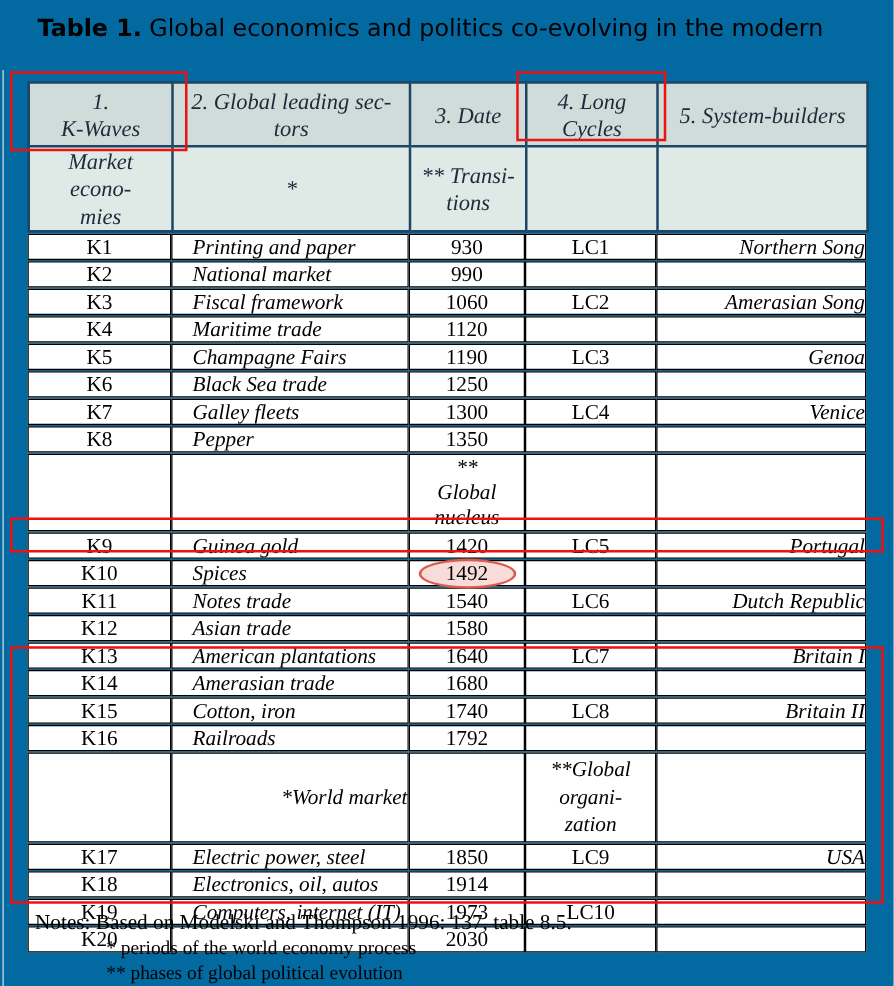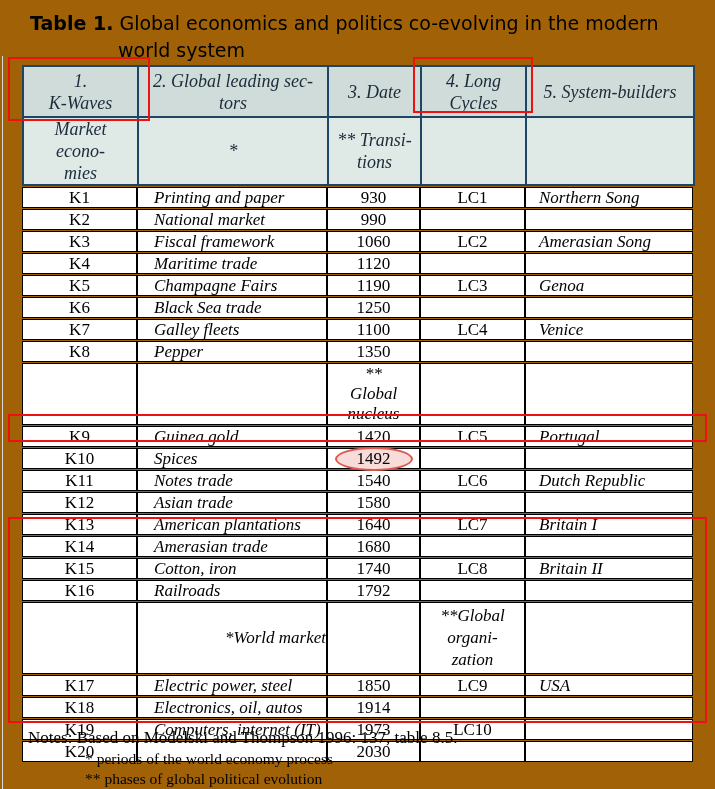--- a/index.html
+++ b/index.html
@@ -6,21 +6,21 @@
     --header-bg:#cfdcd9;
     --header-bg-sub:#dfe9e6;
     --header-border:#1f4565;
     --annotation-red:#ee1111;
     --highlight-fill:#f8dcda;
     --highlight-stroke:#dd5a50;
   }
   *{margin:0;padding:0;box-sizing:content-box;}
   html,body{background:#fff;}
   .page{
-    position:relative;width:715px;height:789px;background:#a16207;
+    position:relative;width:715px;height:789px;background:#0369a1;
     font-family:"Liberation Serif",serif;color:#000;overflow:hidden;
   }
   .page-edge{position:absolute;left:2px;top:56px;width:1px;height:733px;background:#d9d9d9;}
   
   .title{position:absolute;left:30px;top:10px;font-family:"DejaVu Sans",sans-serif;font-size:19px;line-height:27px;color:#000;}
   .title .bold{font-weight:bold;}
   .title .line2{margin-left:88px;}
   
   .table-area{position:absolute;left:22px;top:65px;width:671px;}
   table{table-layout:fixed;width:671px;}
@@ -42,21 +42,21 @@
     border:1px solid #000;background:#fff;
     font-size:17px;line-height:19px;vertical-align:middle;
     white-space:pre-line;overflow:visible;
   }
   .row-normal td{height:18px;}
   .row-nucleus td{height:58px;font-style:italic;line-height:20px;}
   .row-world td{height:70px;font-style:italic;line-height:22px;}
   .row-world td.c-left{text-align:right;}
   .c-center{text-align:center;}
   .c-left{text-align:left;padding-left:16px;font-style:italic;}
-  td.cell-builder{padding-left:13px;}
+  td.cell-builder{padding-left:13px;text-align:right;}
   .ellipse-highlight{
     display:inline-block;padding:1px 20px;margin:-3px 0;
     border:2px solid var(--highlight-stroke);border-radius:50%;
     background:var(--highlight-fill);line-height:18px;
   }
   
   .anno{position:absolute;border:2px solid var(--annotation-red);box-sizing:border-box;background:transparent;pointer-events:none;}
   .anno-kwaves{left:8px;top:57px;width:142px;height:64px;}
   .anno-longcycles{left:413px;top:57px;width:120px;height:56px;}
   .anno-k10{left:8px;top:414px;width:699px;height:28px;}
@@ -68,21 +68,20 @@
 </style>
 </head>
 <body>
 
 <div class="page">
 
   <div class="page-edge"></div>
 
   <div class="title">
     <div class="line1"><span class="bold">Table 1.</span> <span>Global economics and politics co-evolving in the modern</span></div>
-    <div class="line2">world system</div>
   </div>
 
   <div class="table-area">
 
     <table class="header-table">
       <colgroup>
           <col class="c1">
           <col class="c2">
           <col class="c3">
           <col class="c4">
@@ -159,21 +158,21 @@
           <tr class="row-normal">
             <td class="c-center cell-kwave">K6</td>
             <td class="c-left cell-sector">Black Sea trade</td>
             <td class="c-center cell-date">1250</td>
             <td class="c-center cell-longcycle"></td>
             <td class="c-left cell-builder"></td>
           </tr>
           <tr class="row-normal">
             <td class="c-center cell-kwave">K7</td>
             <td class="c-left cell-sector">Galley fleets</td>
-            <td class="c-center cell-date">1100</td>
+            <td class="c-center cell-date">1300</td>
             <td class="c-center cell-longcycle">LC4</td>
             <td class="c-left cell-builder">Venice</td>
           </tr>
           <tr class="row-normal">
             <td class="c-center cell-kwave">K8</td>
             <td class="c-left cell-sector">Pepper</td>
             <td class="c-center cell-date">1350</td>
             <td class="c-center cell-longcycle"></td>
             <td class="c-left cell-builder"></td>
           </tr>

